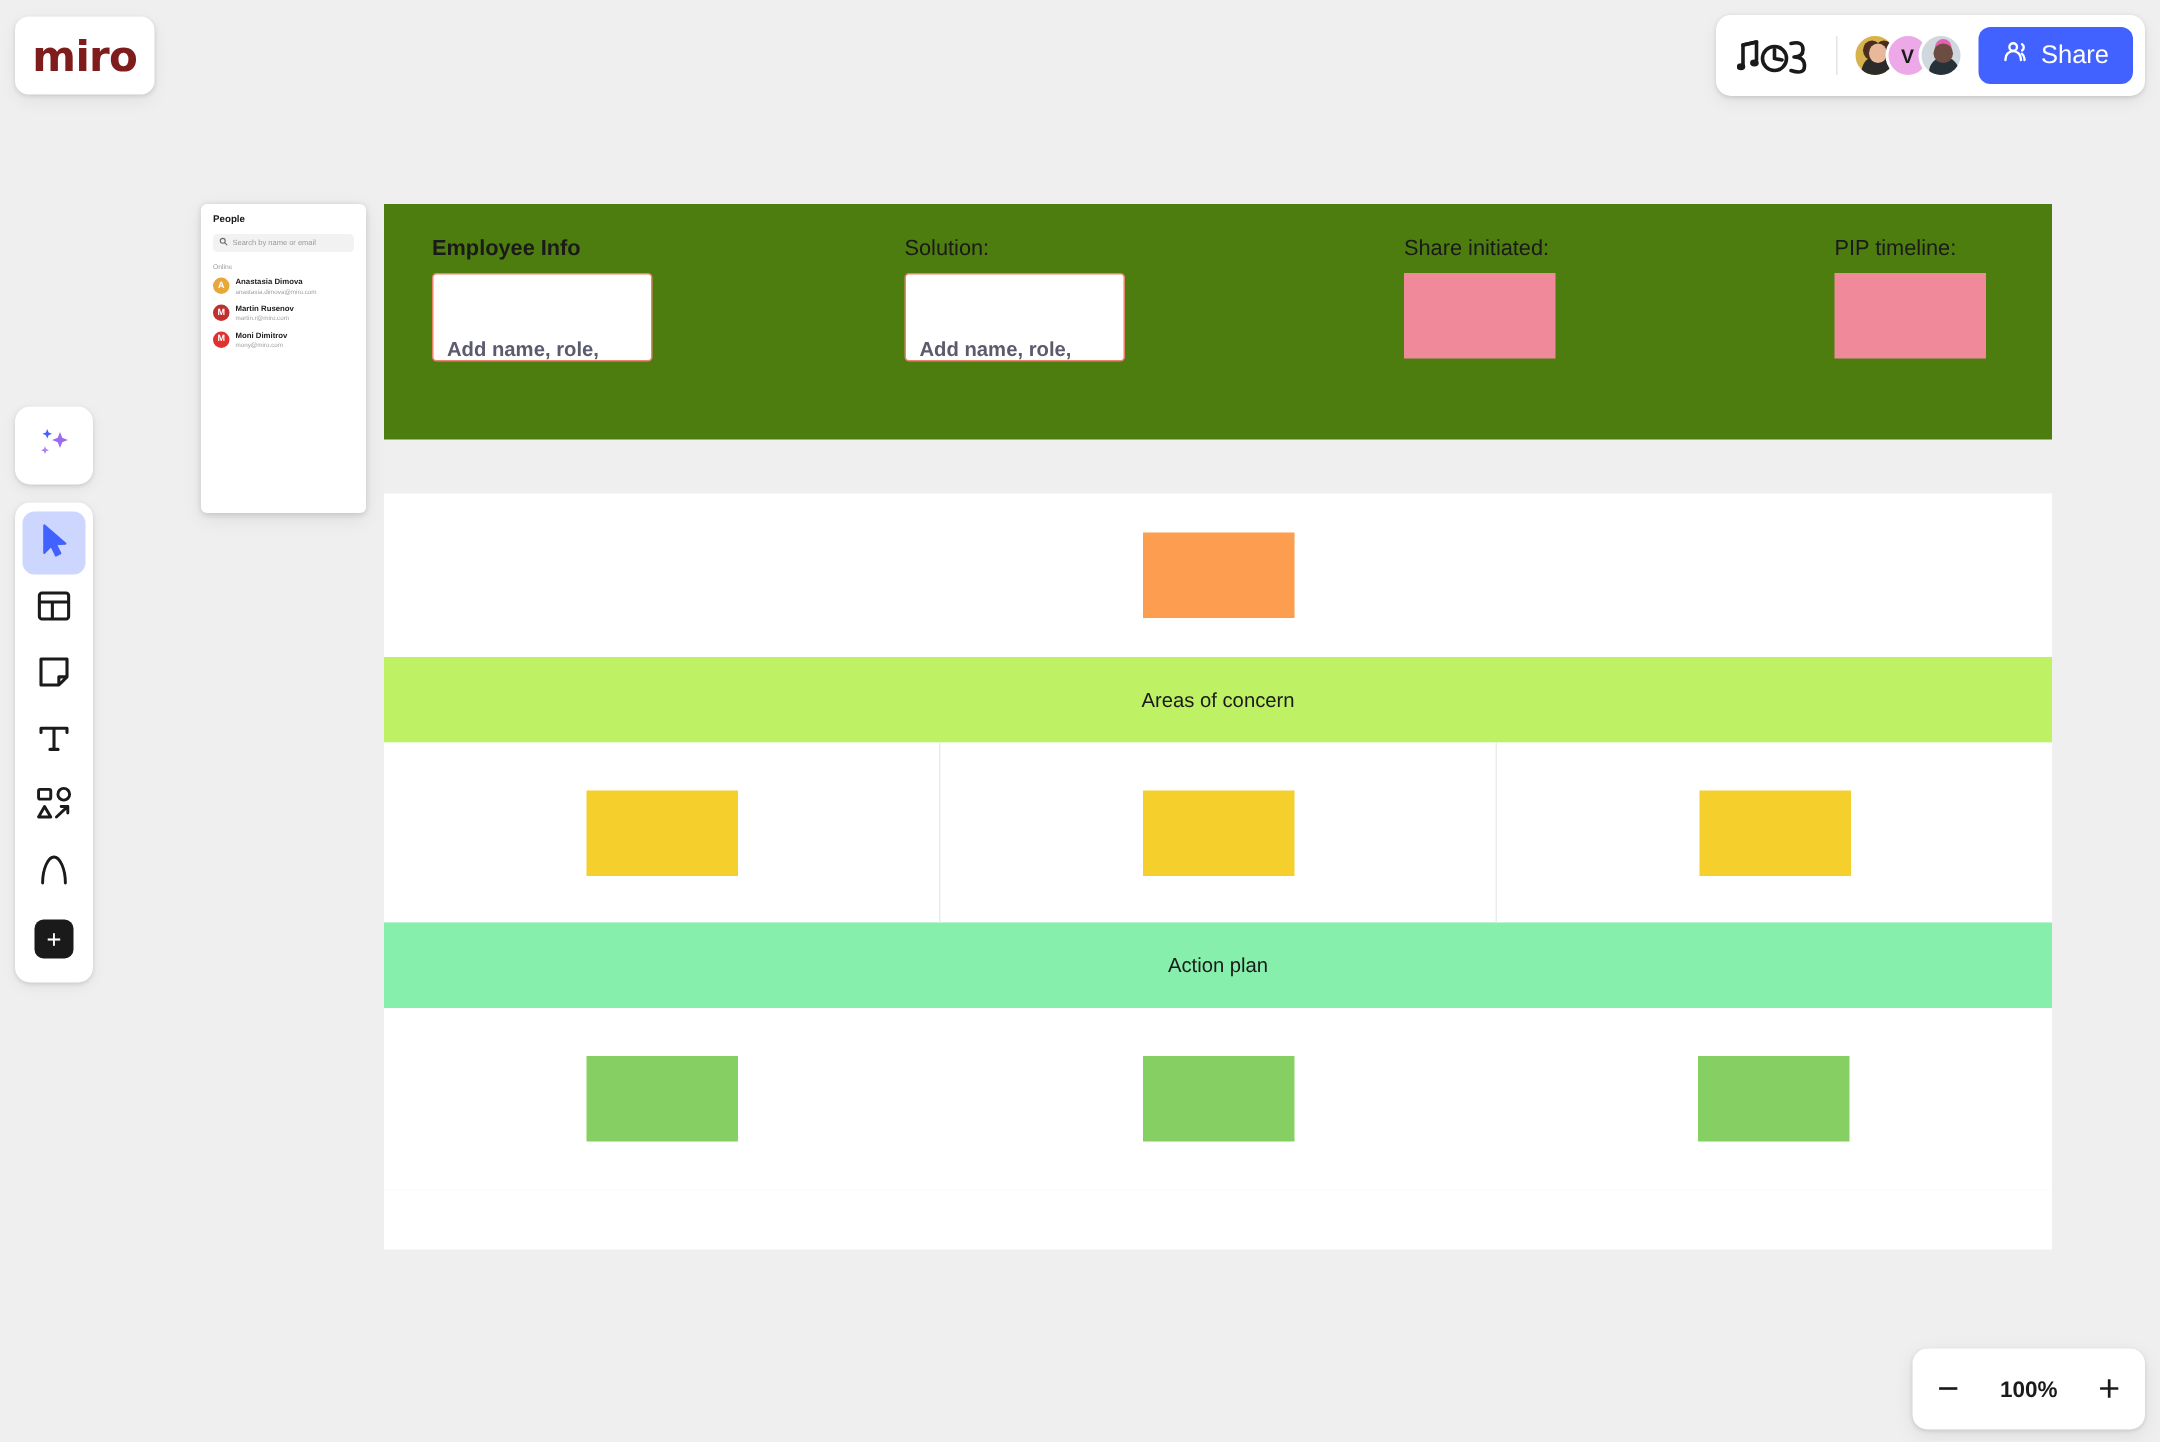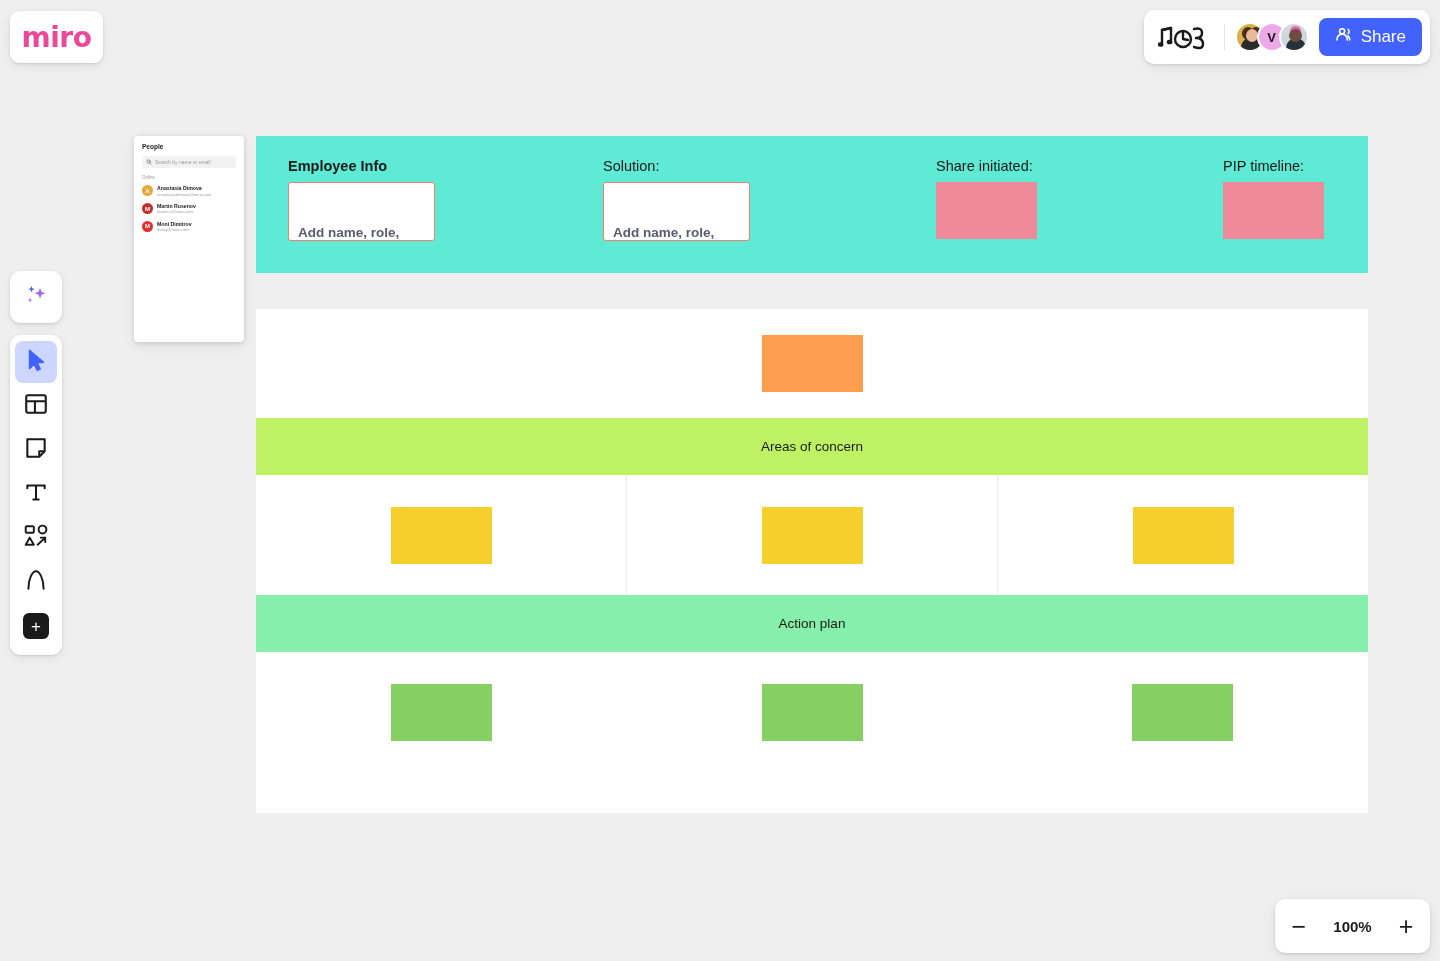--- a/index.html
+++ b/index.html
@@ -16,21 +16,21 @@
   .logo-card {
     position: absolute; left: 10px; top: 11px;
     width: 93px; height: 52px;
     background: #fff; border-radius: 9px;
     box-shadow: 0 1px 3px rgba(0,0,0,.12), 0 4px 12px rgba(0,0,0,.06);
     display: flex; align-items: center; justify-content: center;
   }
   .logo-text {
     font-family: "DejaVu Sans", sans-serif;
     font-size: 28px; font-weight: 700; letter-spacing: -0.5px;
-    color: #ec4899;
+    color: #7f1d1d;
   }
 
   
   .topbar {
     position: absolute; right: 10px; top: 10px;
     height: 54px;
     background: #fff; border-radius: 10px;
     box-shadow: 0 1px 3px rgba(0,0,0,.12), 0 4px 12px rgba(0,0,0,.06);
     display: flex; align-items: center; gap: 10px;
     padding: 0 8px 0 14px;
@@ -114,21 +114,21 @@
     width: 11px; height: 11px; border-radius: 50%;
     display: flex; align-items: center; justify-content: center;
     font-size: 6px; font-weight: 700; color: #fff; flex: 0 0 auto;
   }
   .person-name { font-size: 5.2px; font-weight: 700; color: #1a1a1a; line-height: 1.25; }
   .person-mail { font-size: 4.2px; color: #a0a0a0; line-height: 1.25; }
 
   
   .board { position: absolute; left: 256px; top: 136px; width: 1112px; }
   .panel-head {
-    position: relative; height: 137px; background: #5eead4;
+    position: relative; height: 157px; background: #4d7c0f;
     padding: 22px 32px 0 32px;
   }
   .head-grid { display: flex; }
   .head-col { position: relative; }
   .head-label { font-size: 14.5px; color: #1a1a1a; margin-bottom: 8px; }
   .head-label.bold { font-weight: 700; }
   .input-box {
     width: 147px; height: 59px;
     border: 1.2px solid #ed8270; border-radius: 3px;
     background: #fff; display: flex; align-items: flex-end; padding: 0 9px;

